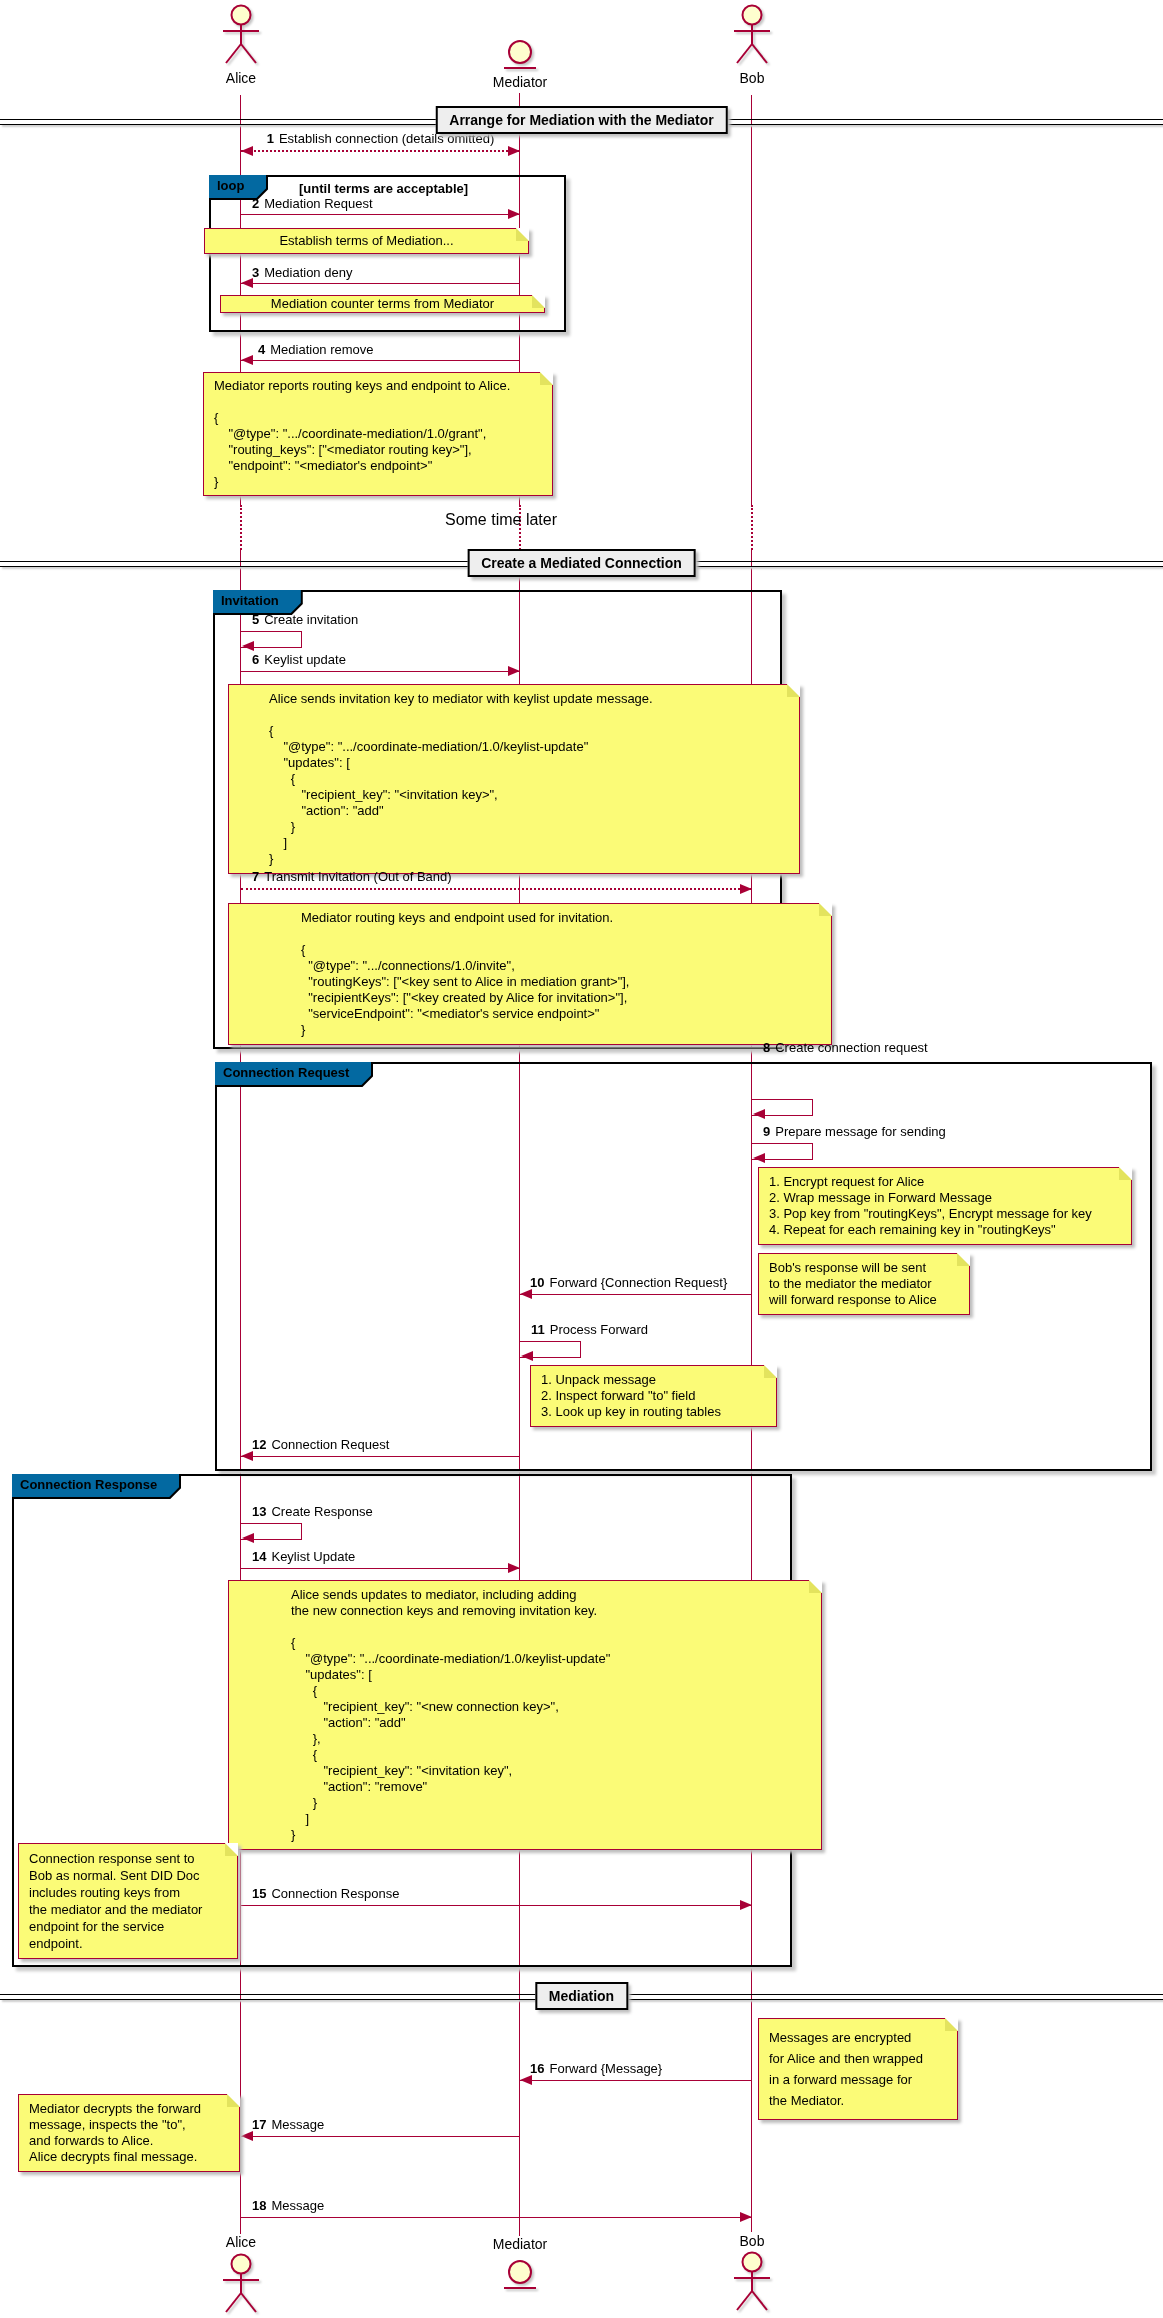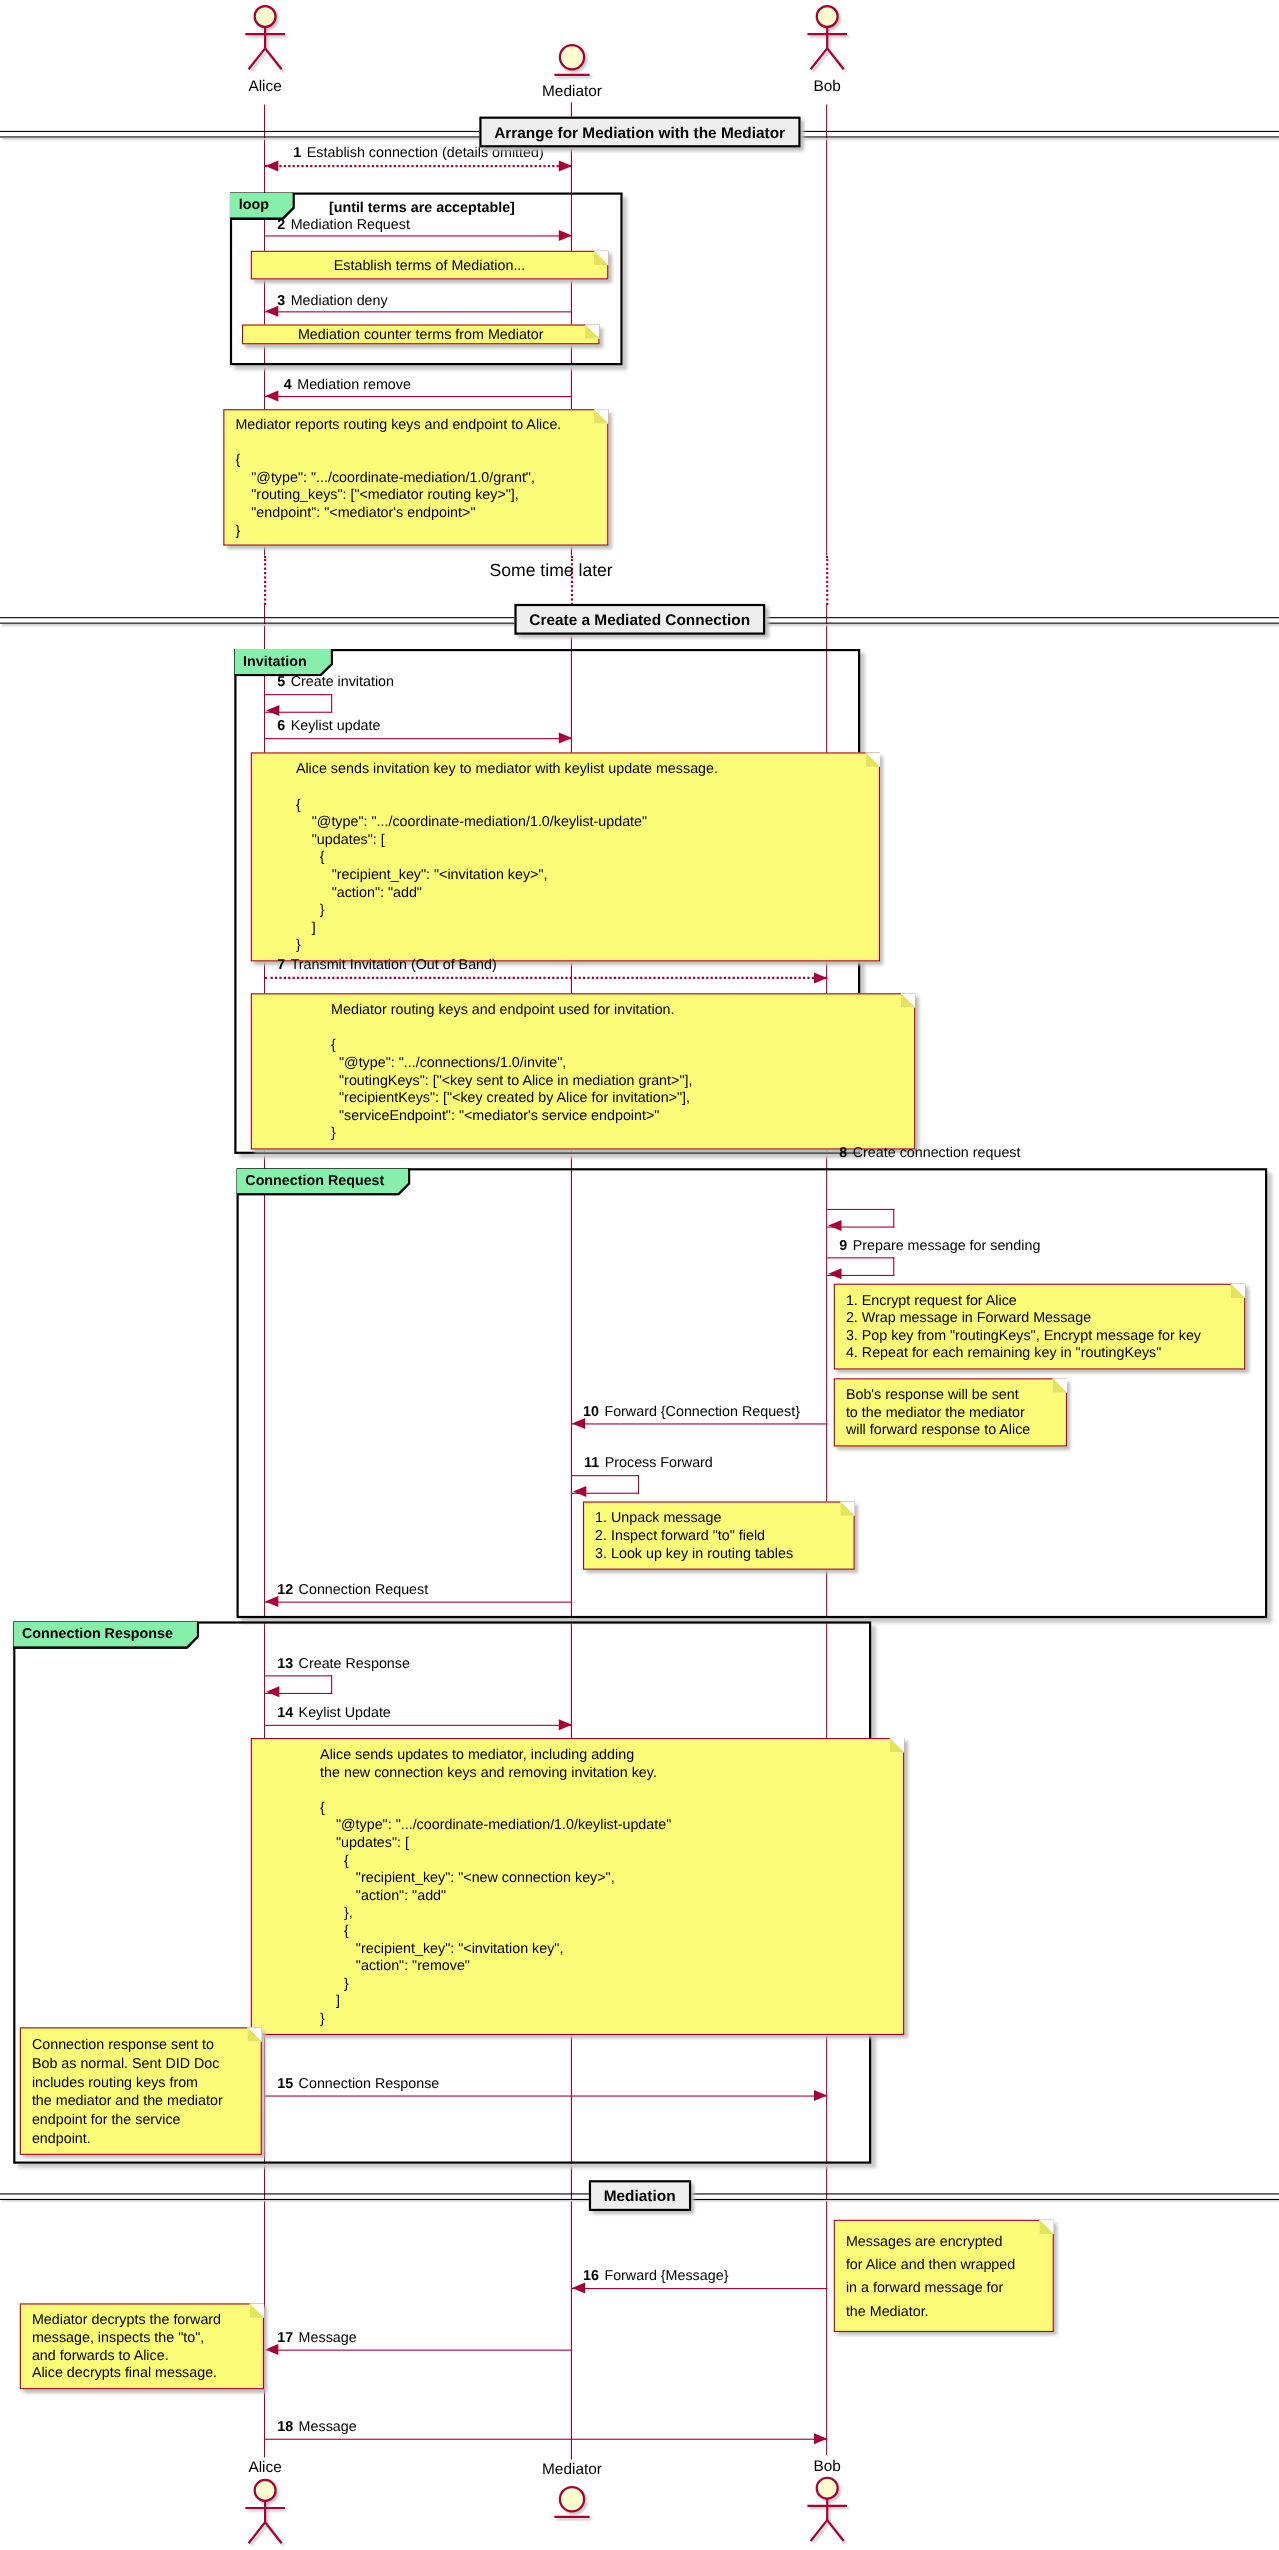--- a/index.html
+++ b/index.html
@@ -8,21 +8,21 @@
   .lifeline{position:absolute;width:0;border-left:1px solid #A80036;}
   .lifeline.dot{border-left:2px dotted #A80036;}
   .plabel{position:absolute;width:100px;text-align:center;font-size:14px;}
   .picon{position:absolute;}
   .divlines{position:absolute;left:0;width:1163px;height:4px;border-top:1px solid #000;border-bottom:1px solid #000;box-shadow:2px 2px 2px #cfcfcf;}
   .divlabel{position:absolute;left:50%;transform:translateX(-50%);background:#EEEEEE;border:2px solid #000;
             padding:4px 12px;font-size:14px;font-weight:bold;white-space:nowrap;box-shadow:3px 3px 3px #bdbdbd;z-index:7;}
   .frame{position:absolute;border:2px solid #000;box-shadow:4px 4px 3px #c9c9c9;z-index:3;}
   .fhdr{position:absolute;top:-2px;left:-2px;background:#000;
         clip-path:polygon(0 0,100% 0,100% calc(100% - 11px),calc(100% - 11px) 100%,0 100%);z-index:4;}
-  .fhdr-in{background:#86efac;clip-path:polygon(0 0,100% 0,100% calc(100% - 10px),calc(100% - 10px) 100%,0 100%);
+  .fhdr-in{background:#0369a1;clip-path:polygon(0 0,100% 0,100% calc(100% - 10px),calc(100% - 10px) 100%,0 100%);
            margin:0 2px 2px 0;padding:3px 22px 5px 8px;font-weight:bold;font-size:13px;white-space:nowrap;}
   .cond{position:absolute;font-weight:bold;font-size:13px;white-space:nowrap;z-index:4;}
   .mlabel{position:absolute;font-size:13px;white-space:nowrap;z-index:5;}
   .mlabel .n{font-weight:bold;margin-right:5px;}
   .arrow{position:absolute;height:1px;z-index:4;}
   .aline{width:100%;height:0;border-top:1px solid #A80036;}
   .dotted .aline{border-top:2px dotted #A80036;}
   .ah{position:absolute;width:0;height:0;}
   .ahr{border-top:5px solid transparent;border-bottom:5px solid transparent;border-left:12px solid #A80036;}
   .ahl{border-top:5px solid transparent;border-bottom:5px solid transparent;border-right:12px solid #A80036;}
@@ -98,21 +98,21 @@
     <div class="cond" style="left:88px;top:4px">[until terms are acceptable]</div>
   </div>
 
   <div class="mlabel" style="left:252px;top:196px">
     <span class="n">2</span><span>Mediation Request</span>
   </div>
   <div class="arrow" style="left:241px;top:214px;width:279px">
     <div class="aline"></div>
     <div class="ah ahr" style="right:0;top:-5px"></div>
   </div>
-  <div class="note tc" style="left:228px;top:228px;width:303px;padding:4px 10px">Establish terms of Mediation...</div>
+  <div class="note tc" style="left:204px;top:228px;width:303px;padding:4px 10px">Establish terms of Mediation...</div>
 
   <div class="mlabel" style="left:252px;top:265px">
     <span class="n">3</span><span>Mediation deny</span>
   </div>
   <div class="arrow" style="left:241px;top:283px;width:279px">
     <div class="aline"></div>
     <div class="ah ahl" style="left:0;top:-5px"></div>
   </div>
   <div class="note tc" style="left:220px;top:295px;width:303px;padding:0 10px">Mediation counter terms from Mediator</div>
 

